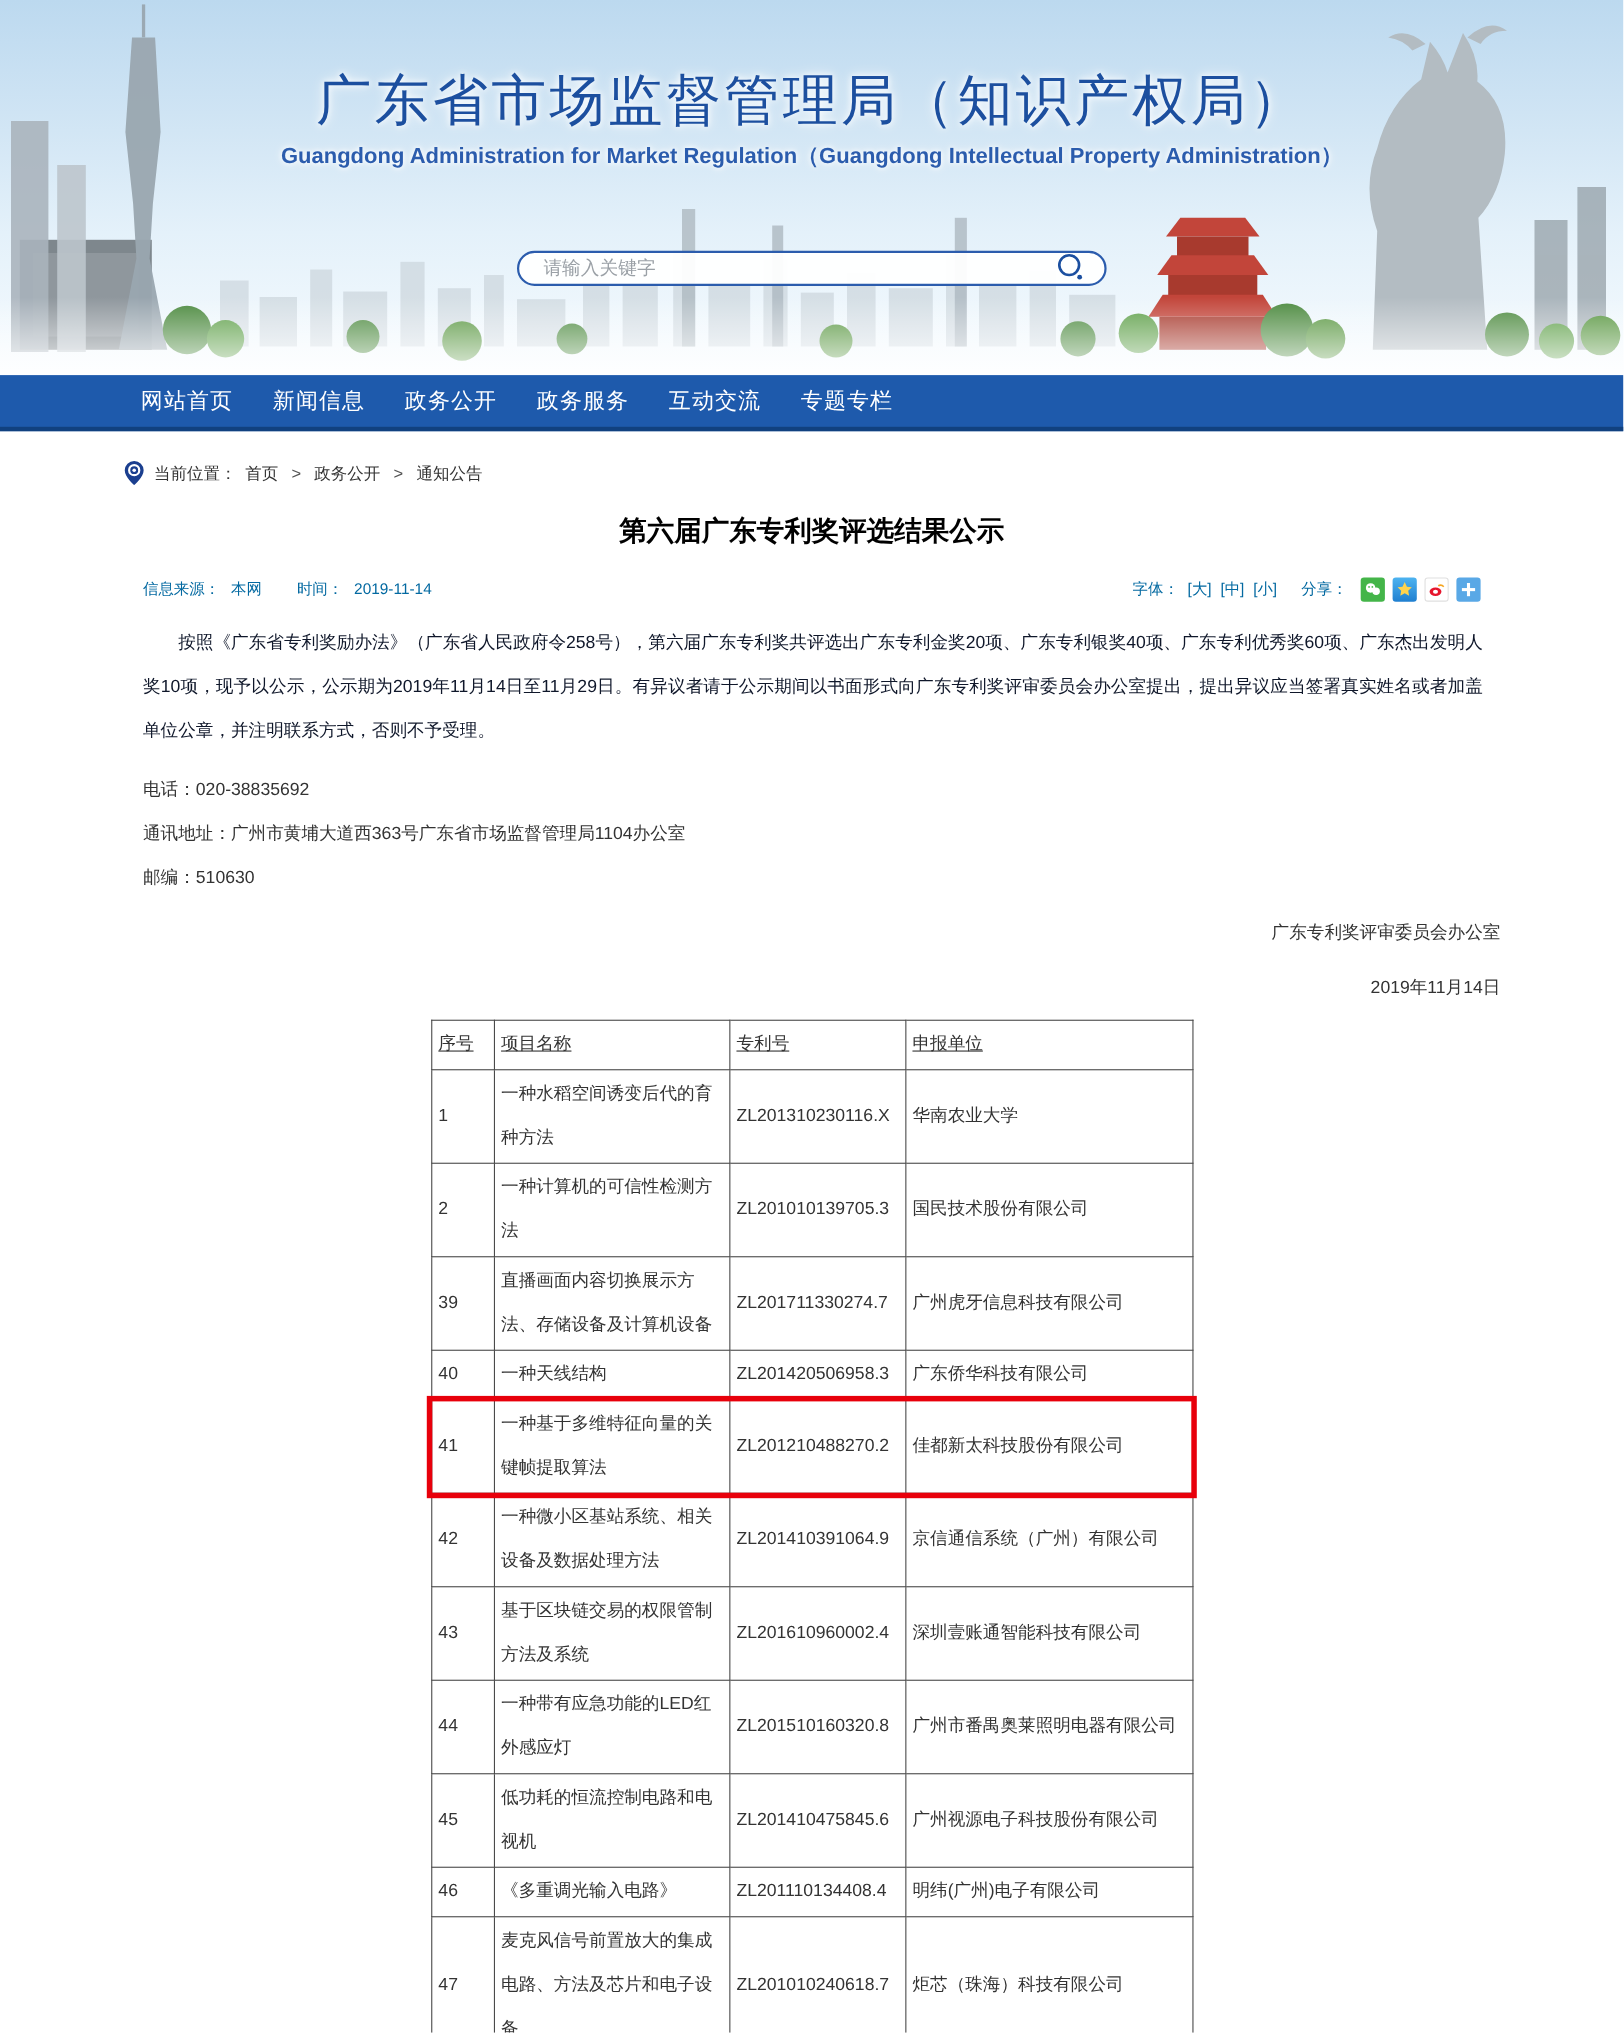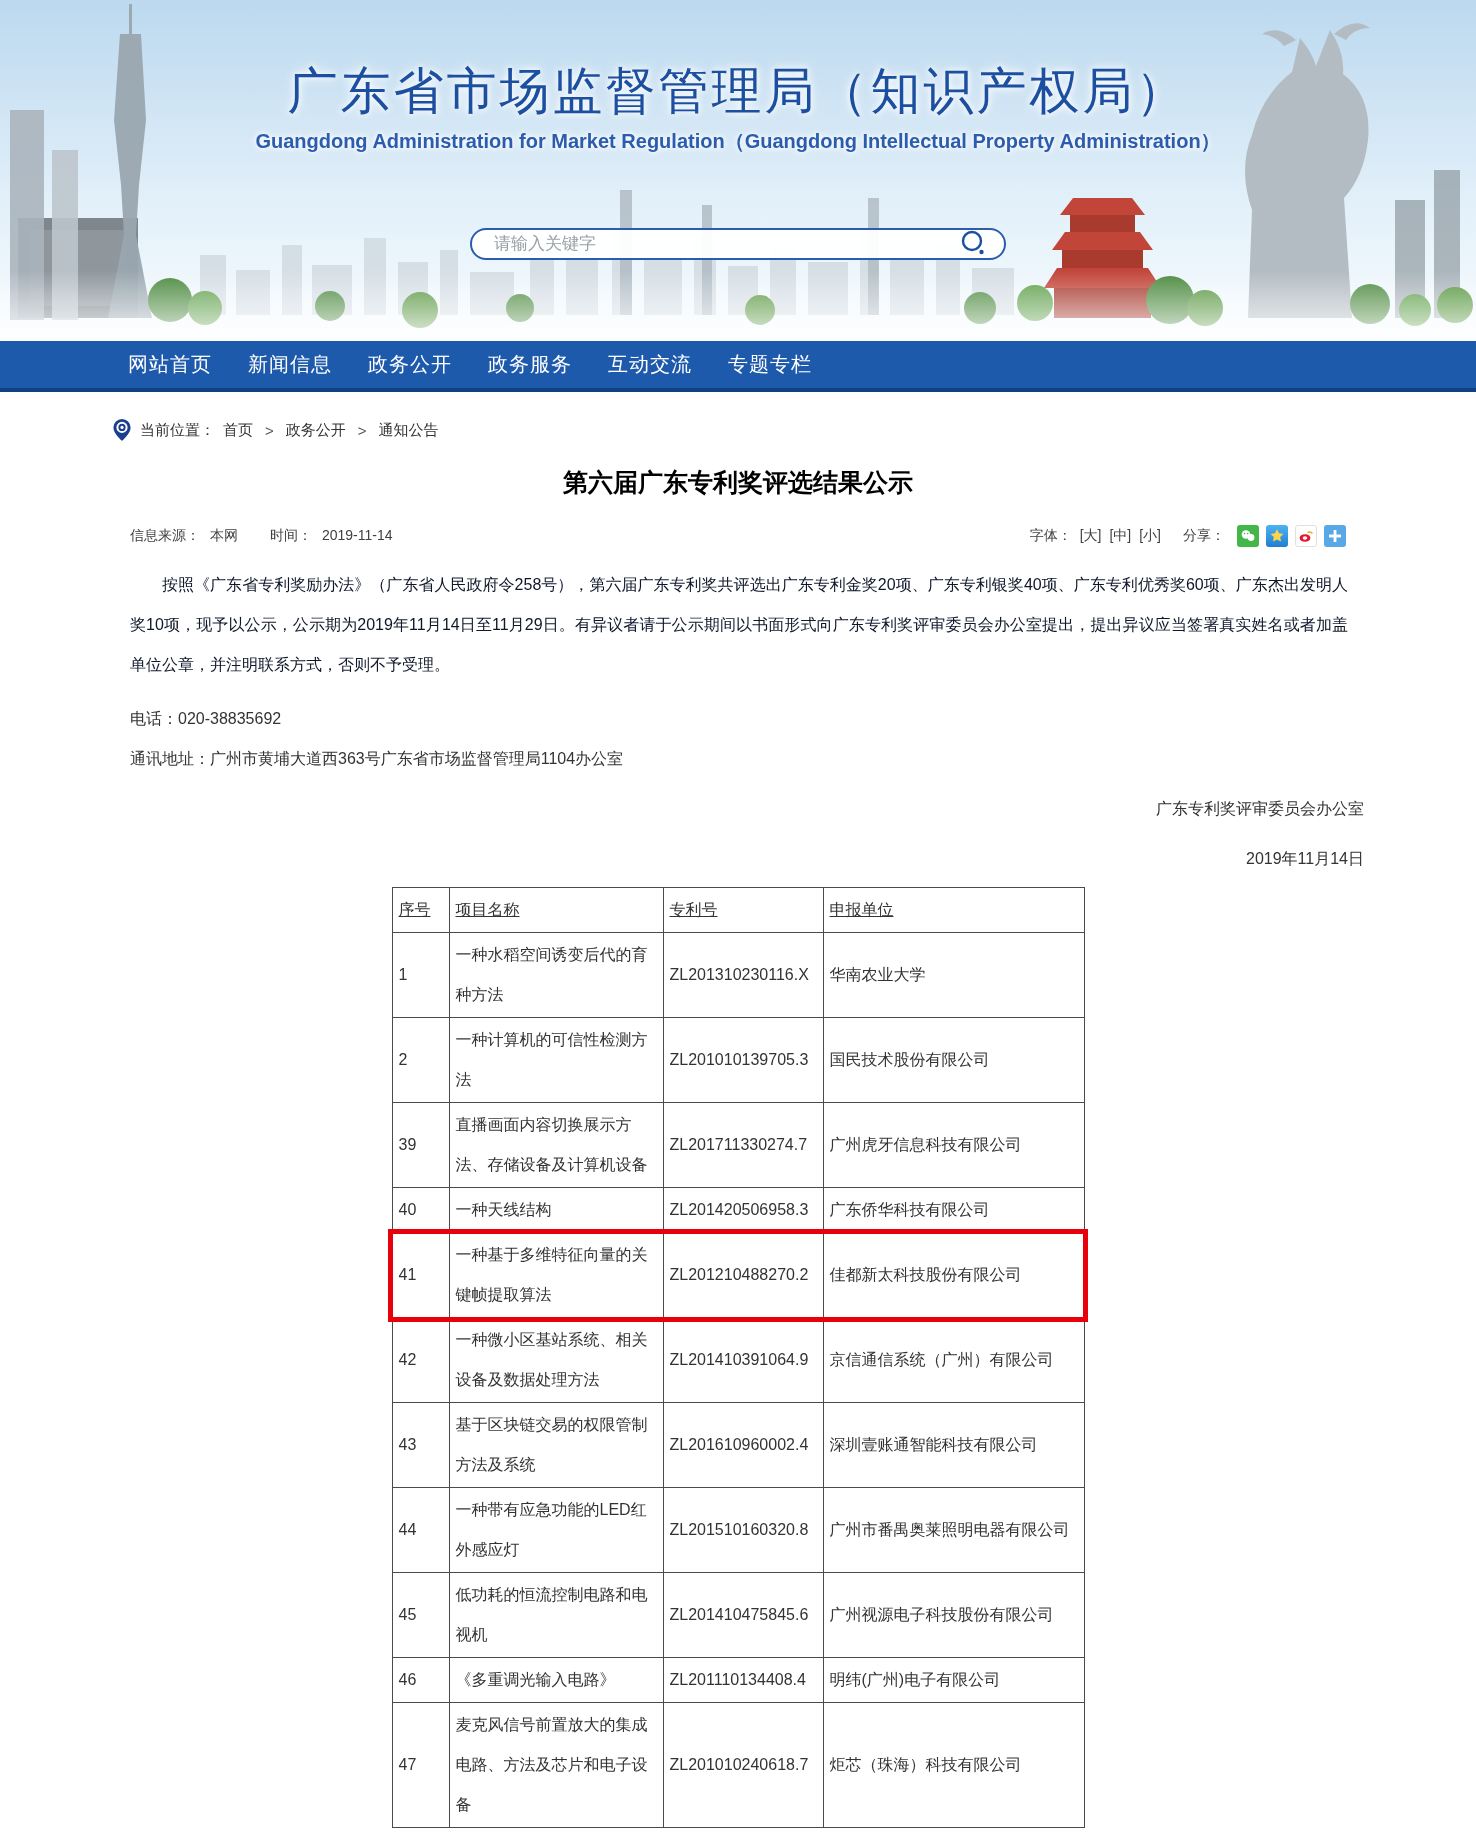--- a/index.html
+++ b/index.html
@@ -31,21 +31,21 @@
   .nav a { color:#fff; font-size:20px; text-decoration:none; letter-spacing:1px; }
 
   
   .crumb { display:flex; align-items:center; gap:8px; padding:26px 0 0 112px; font-size:15px; color:#333; }
   .crumb a { color:#333; text-decoration:none; }
   .crumb .sep { color:#555; padding:0 4px; }
 
   
   .art-title { margin-top:24px; text-align:center; font-size:25px; font-weight:bold; color:#000; }
   .meta { display:flex; justify-content:space-between; align-items:center; margin:26px 130px 0 130px;
-    font-size:14px; color:#404040; }
+    font-size:14px; color:#0369a1; }
   .meta-left span { margin-right:10px; }
   .meta-right { display:flex; align-items:center; gap:8px; }
   .fsz { cursor:pointer; }
   .share-icons { display:flex; gap:7px; margin-left:4px; }
   .sic { width:22px; height:22px; border-radius:3px; display:inline-flex; align-items:center;
     justify-content:center; cursor:pointer; }
 
   .body-text { margin:18px 128px 0 130px; font-size:16px; color:#0f172a; line-height:40px; text-align:justify; }
   .body-text.first { text-indent:2em; }
   .contact { margin:0 130px; font-size:16px; color:#333; line-height:40px; }
@@ -233,20 +233,21 @@
               <rect x="1" y="5.6" width="12" height="2.8" fill="#fff"></rect>
             </svg>
         </span>
       </span>
     </div>
   </div>
 
   <p class="body-text first">按照《广东省专利奖励办法》（广东省人民政府令258号），第六届广东专利奖共评选出广东专利金奖20项、广东专利银奖40项、广东专利优秀奖60项、广东杰出发明人奖10项，现予以公示，公示期为2019年11月14日至11月29日。有异议者请于公示期间以书面形式向广东专利奖评审委员会办公室提出，提出异议应当签署真实姓名或者加盖单位公章，并注明联系方式，否则不予受理。</p>
   <p class="contact phone">电话：020-38835692</p>
   <p class="contact">通讯地址：广州市黄埔大道西363号广东省市场监督管理局1104办公室</p>
+  <p class="contact">邮编：510630</p>
   <p class="sig">广东专利奖评审委员会办公室</p>
   <p class="sig">2019年11月14日</p>
 
   <table class="award">
     <colgroup>
         <col class="c1">
         <col class="c2">
         <col class="c3">
         <col class="c4">
       </colgroup>

